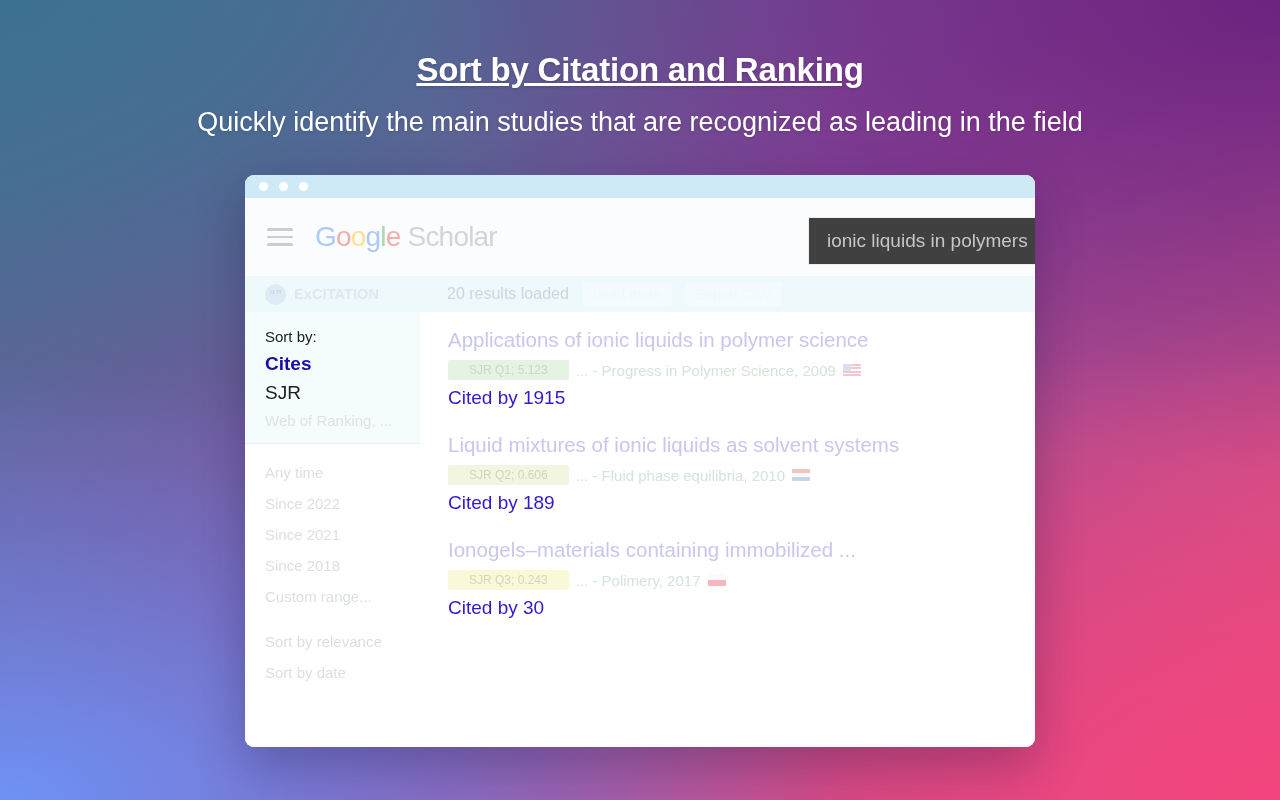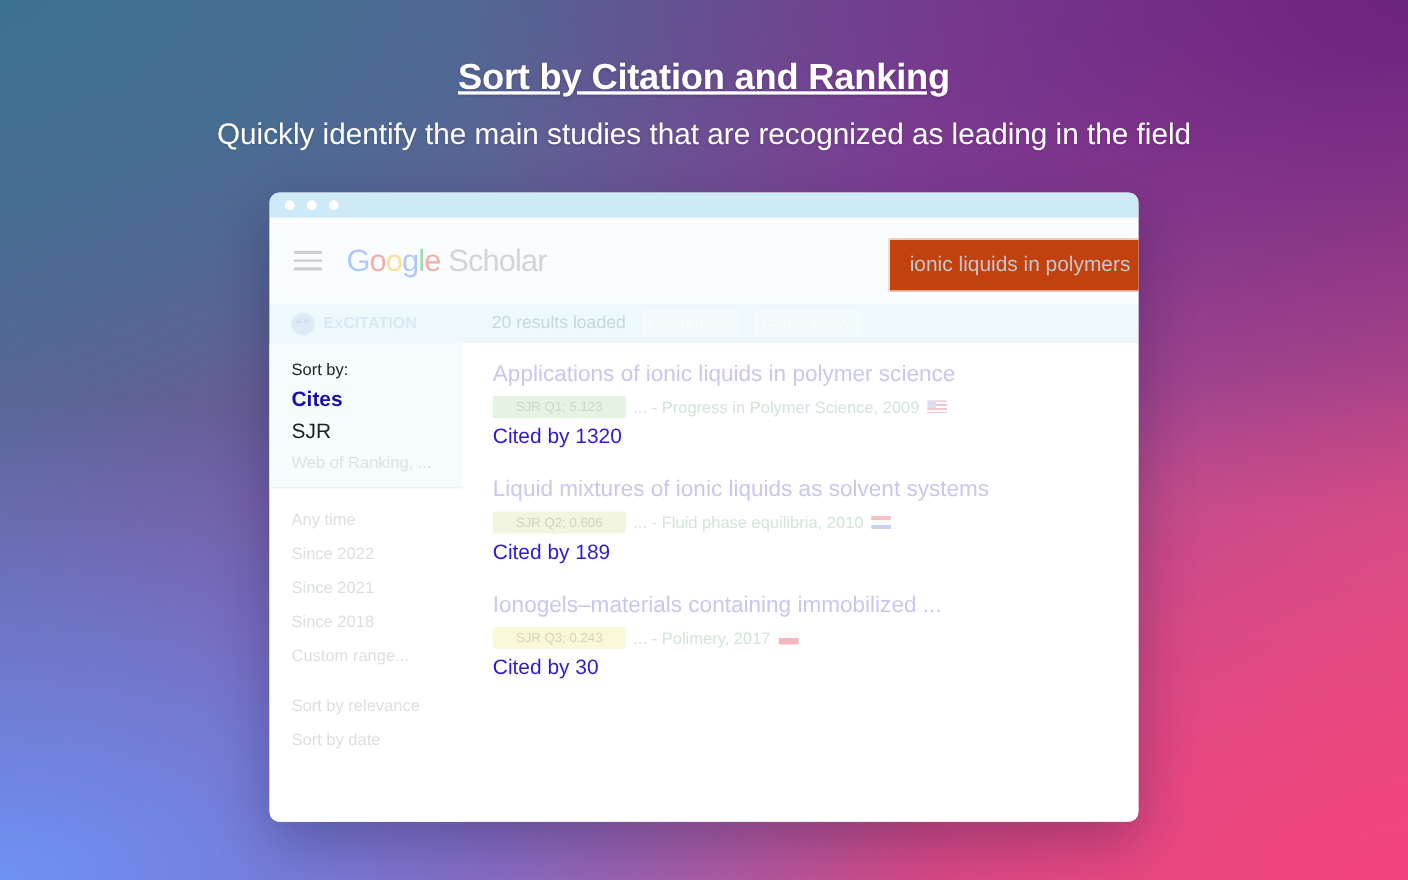--- a/index.html
+++ b/index.html
@@ -119,21 +119,21 @@
     left: 563px;
     top: 19px;
     width: 449px;
     height: 48px;
     display: flex;
   }
   .searchbox {
     flex: 1;
     border: 1px solid #eceef0;
     border-right: none;
-    background: #c2410c;
+    background: #404040;
     display: flex;
     align-items: center;
     padding-left: 18px;
   }
   .searchbox .val {
     font-size: 19px;
     color: #c3c6cb;
   }
 
   
@@ -374,21 +374,21 @@
 
     <div class="results">
 
       <div class="result">
         <div class="r-title">Applications of ionic liquids  in polymer  science</div>
         <div class="r-meta">
           <span class="badge q1">SJR Q1; 5.123</span>
           <span class="r-src">... - Progress in Polymer  Science, 2009</span>
           <span class="flag flag-us"></span>
         </div>
-        <div class="cited">Cited by 1320</div>
+        <div class="cited">Cited by 1915</div>
       </div>
 
       <div class="result">
         <div class="r-title">Liquid mixtures of ionic liquids as solvent systems</div>
         <div class="r-meta">
           <span class="badge q2">SJR Q2; 0.606</span>
           <span class="r-src">... - Fluid phase equilibria, 2010</span>
           <span class="flag flag-nl"></span>
         </div>
         <div class="cited">Cited by 189</div>

